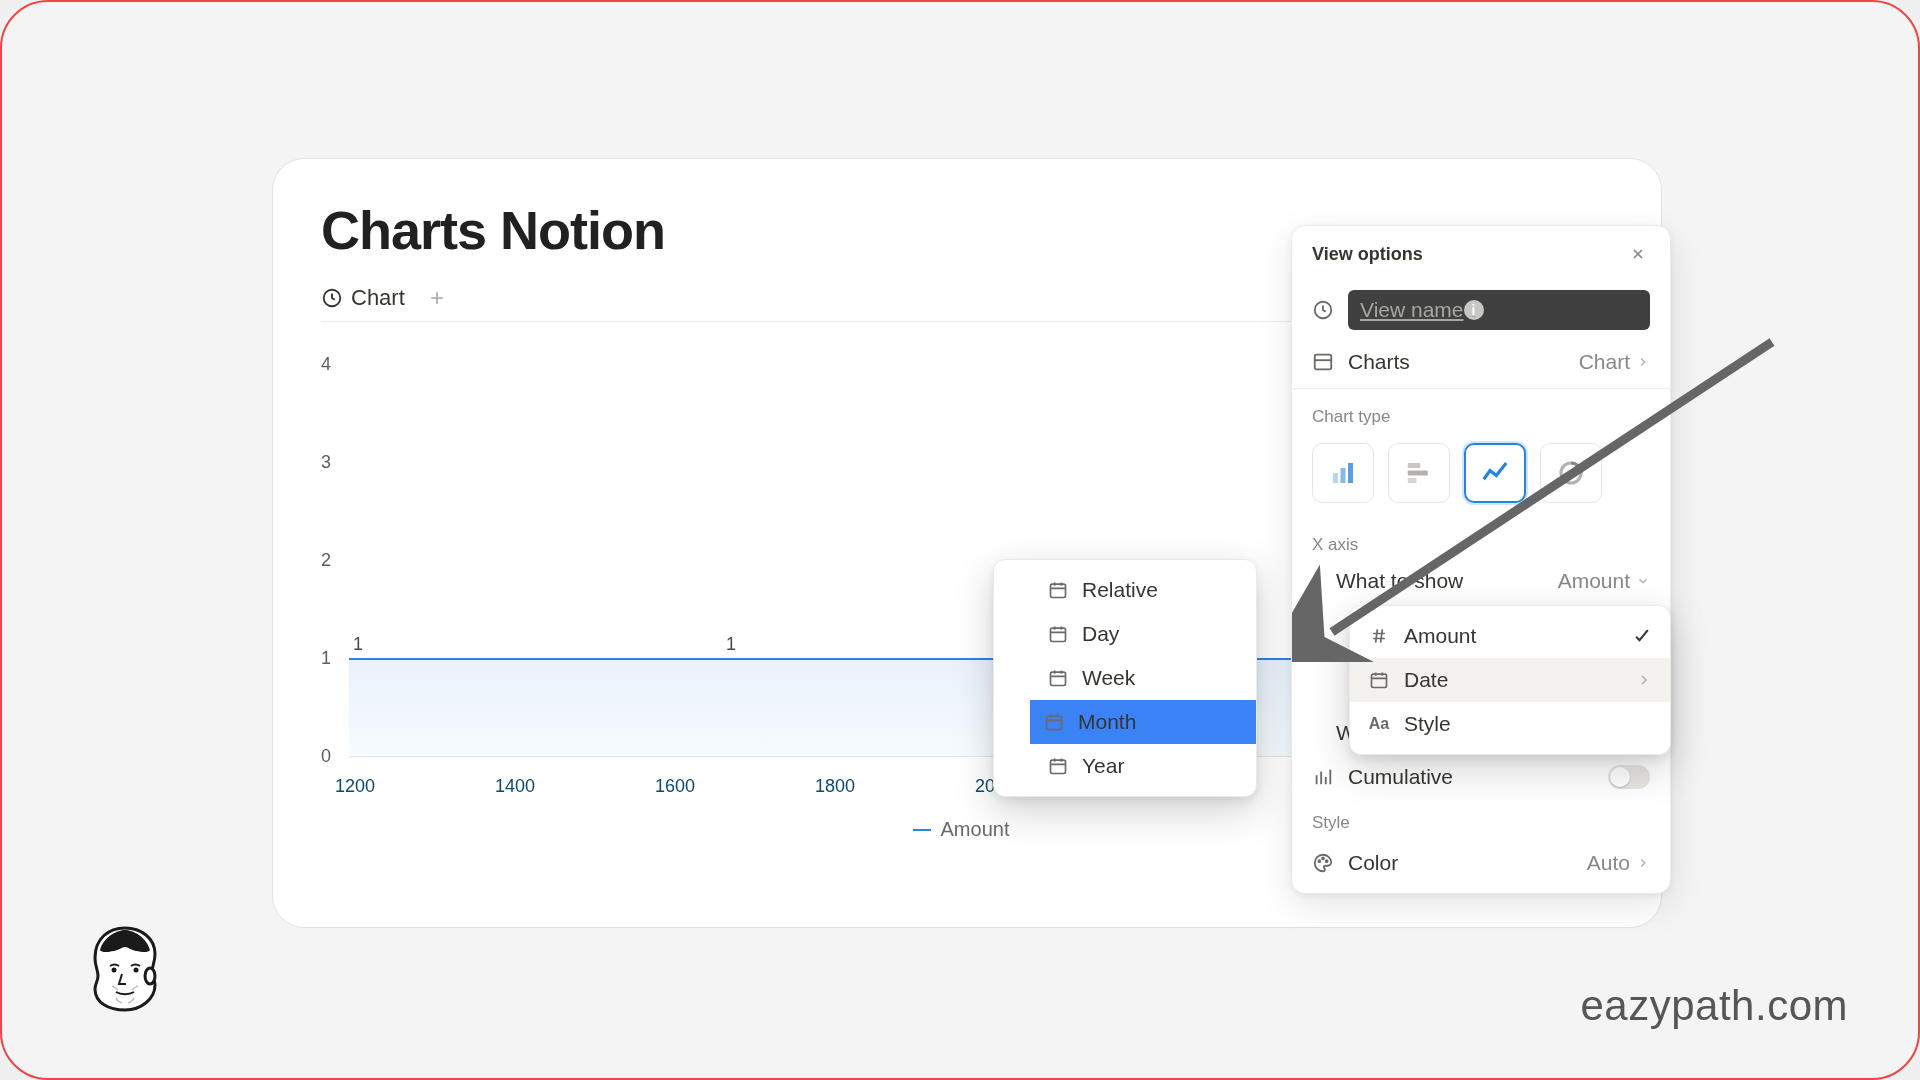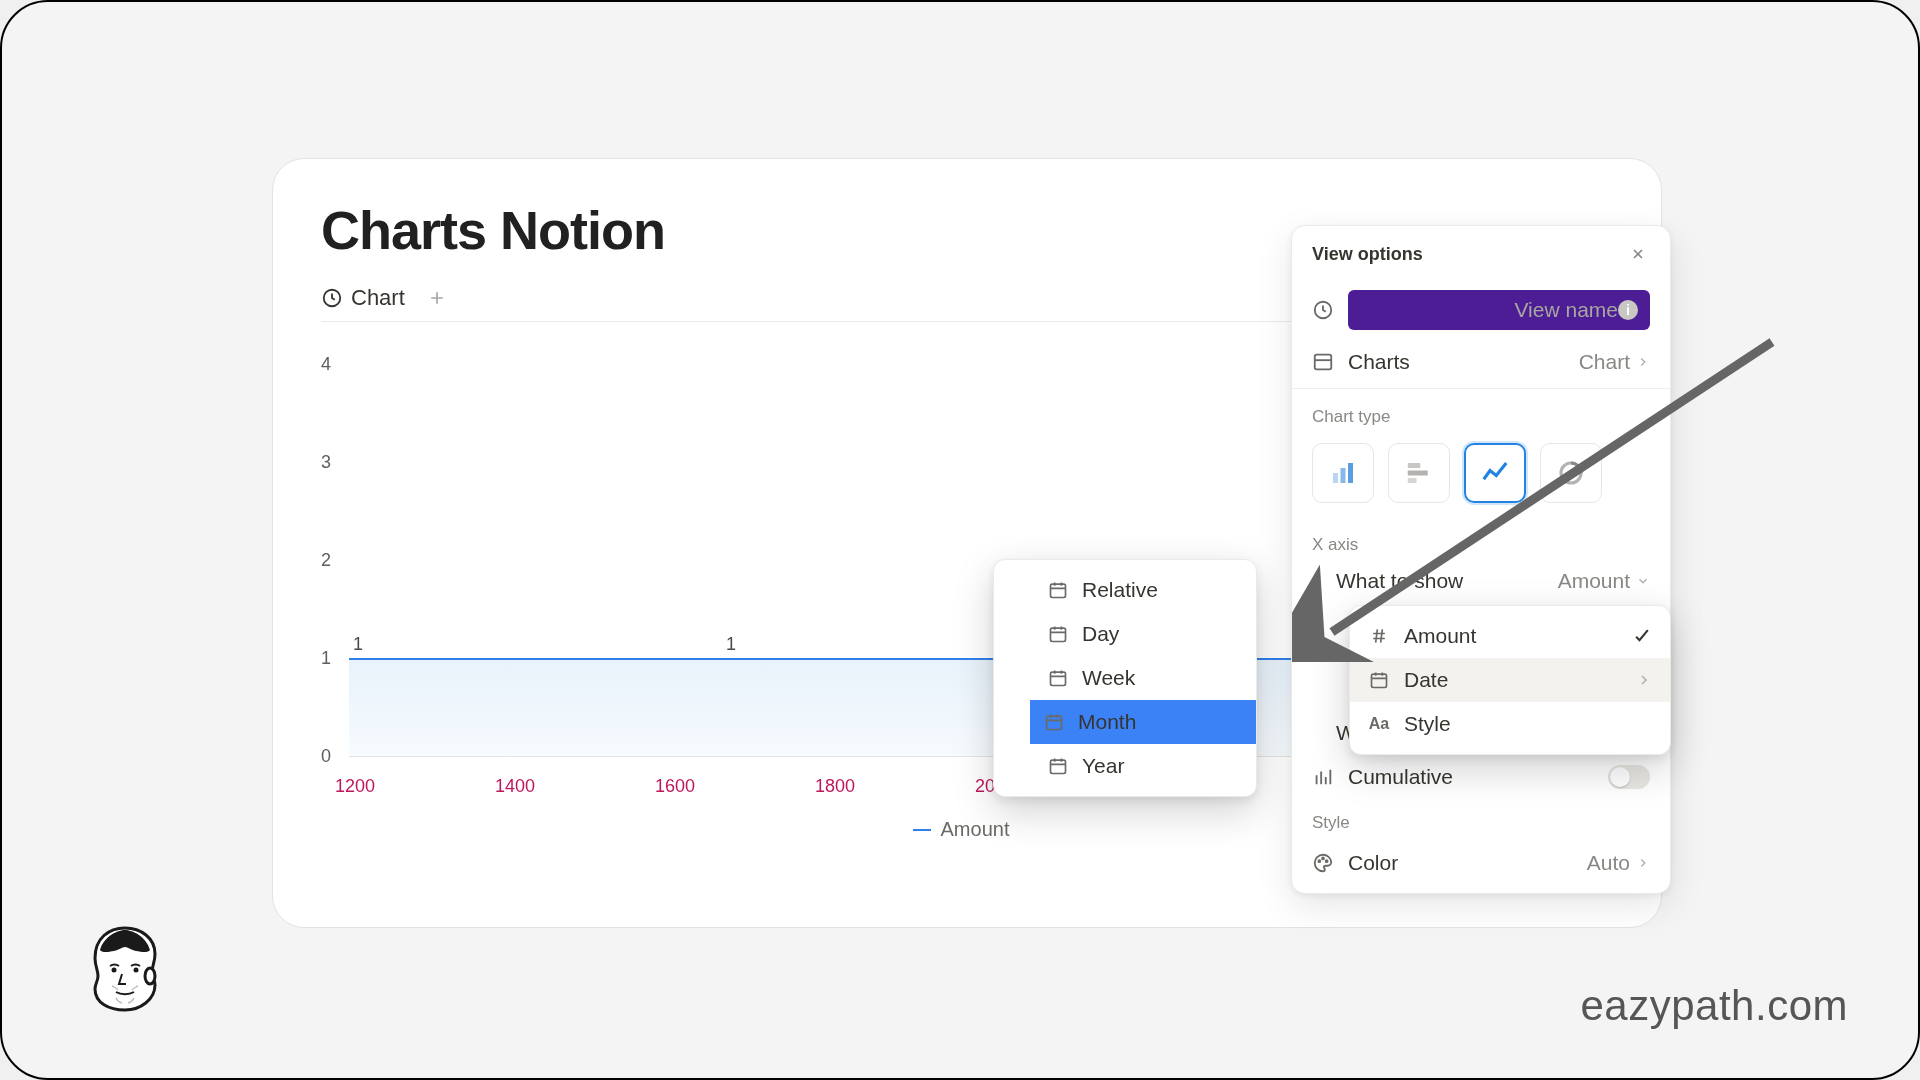--- a/index.html
+++ b/index.html
@@ -8,21 +8,21 @@
     background: #f0f0f0;
     width: 1920px; height: 1080px;
     position: relative;
     overflow: hidden;
   }
   .outer-frame {
     position: absolute;
     left: 0; top: 0; width: 1920px; height: 1080px;
     background: #f4f4f4;
     border-radius: 48px;
-    border: 2px solid #000000;
+    border: 2px solid #ef4444;
   }
   .main-card {
     position: absolute;
     left: 270px; top: 156px;
     width: 1390px; height: 770px;
     background: #fff;
     border: 1px solid #e3e3e1;
     border-radius: 32px;
     padding: 40px 0 0 0;
     overflow: visible;
@@ -77,21 +77,21 @@
     position:absolute; left: 28px; right:0; top: 404px;
     border-top: 1px solid #e5e4e0;
   }
   .line-fill {
     position:absolute; left: 28px; right:0; top: 306px; height: 98px;
     background: linear-gradient(#e9f2fb,#f6fbfe);
     border-top: 2px solid #2f80ed;
   }
   .point-label { position:absolute; font-size:18px; color:#4b4a47; top: 282px;}
   .pl-1 { left: 32px; } .pl-2 { left: 405px; }
-  .x-tick { position:absolute; top: 424px; font-size:18px; color:#be185d; transform: translateX(-50%);}
+  .x-tick { position:absolute; top: 424px; font-size:18px; color:#0c4a6e; transform: translateX(-50%);}
   .xt-0 { left: 34px; } .xt-1 { left: 194px; } .xt-2 { left: 354px; } .xt-3 { left: 514px; } .xt-4 { left: 674px; } .xt-5 { left: 834px; }
   .legend {
     position:absolute; top: 466px; left: 0; right:0;
     display:flex; justify-content:center; align-items:center; gap:10px; color:#6b6a67; font-size:20px;
   }
   .legend .dash { width:18px; height:2px; background:#2f80ed;}
   
   .panel {
     position:absolute;
     top: 66px; right: -10px;
@@ -113,23 +113,24 @@
     display:flex; align-items:center; justify-content:center; border-radius:5px;}
   .panel-row {
     display:flex; align-items:center; gap:14px;
     padding: 10px 20px;
   }
   .panel-row .grow { flex:1;}
   .val-right { display:flex; align-items:center; gap:6px; color:#8a8884;}
   .panel-divider { height:1px; background:#efeeeb; margin: 4px 0;}
   .panel-section-label { font-size:17px; color:#8a8884; padding: 14px 20px 8px 20px;}
   .view-name-box {
-    flex:1; background:#4c1d95; border-radius:6px;
-    padding:8px 12px; color:#a8a6a1; display:flex; justify-content:flex-end;
+    flex:1; background:#404040; border-radius:6px;
+    padding:8px 12px; color:#a8a6a1; display:flex; justify-content:flex-start;
     align-items:center;
+    text-decoration:underline;
   }
   .info-dot { width:20px; height:20px; border-radius:50%; background:#c9c7c3; color:#fff;
     display:flex; align-items:center; justify-content:center; font-size:14px; font-weight:700;}
   .chart-type-row { display:flex; gap:14px; padding: 8px 20px 18px 20px;}
   .ct {
     width:62px; height:60px; border:1px solid #e7e6e2; border-radius:10px;
     display:flex; align-items:center; justify-content:center; cursor:pointer;
   }
   .ct.selected {
     border:2px solid #2383e2; box-shadow: 0 0 0 2px rgba(35,131,226,.20);

